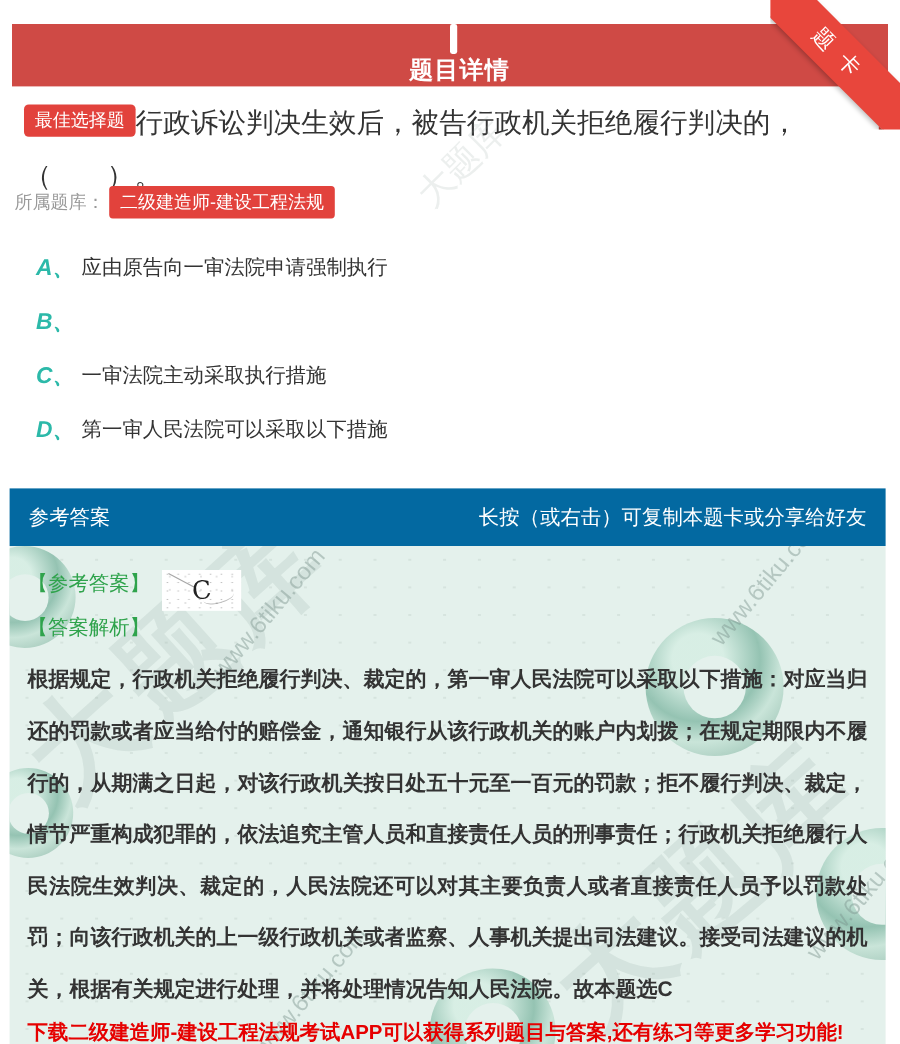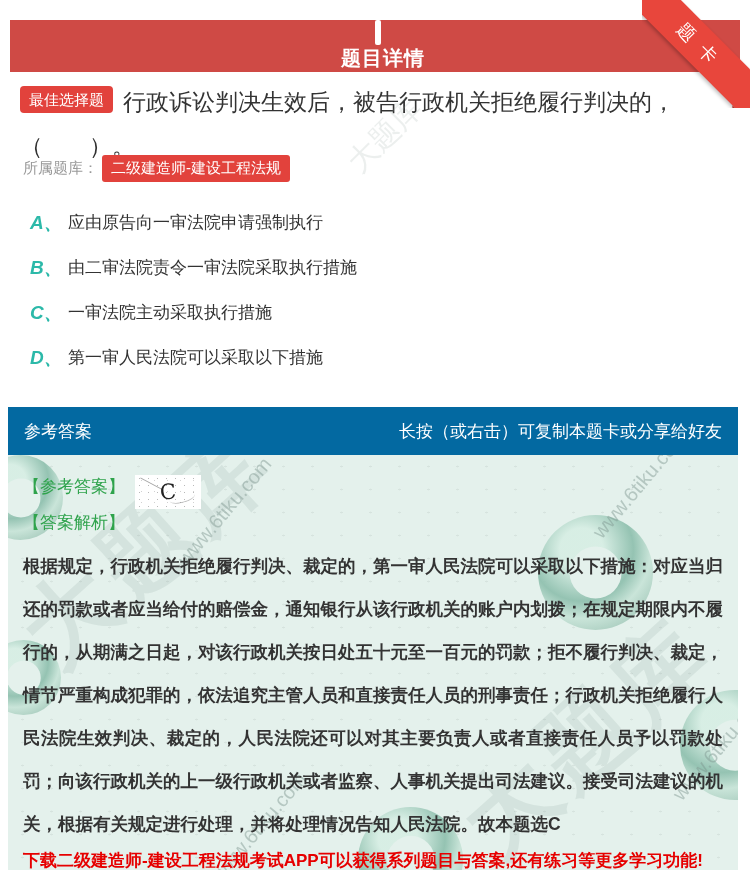--- a/index.html
+++ b/index.html
@@ -31,24 +31,24 @@
   .ribbon-band::before, .ribbon-band::after {
     content:""; position:absolute; top:38px; border:5px solid #b5352c;
   }
   .ribbon-band::before { left:6px;  border-color:#b5352c transparent transparent #b5352c; }
   .ribbon-band::after  { right:6px; border-color:#b5352c #b5352c transparent transparent; }
 
   
   .question-block { position:absolute; left:20px; top:80px; width:712px; font-size:23px; line-height:44px; color:#333; }
   .type-badge {
     display:inline-block; background:#e2423c; color:#fff; font-size:15px; line-height:15px;
-    padding:6px 9px; border-radius:4px; vertical-align:5px; margin-right:10px;
+    padding:6px 9px; border-radius:4px; vertical-align:5px; 
   }
   .q-blank { white-space:nowrap; }
-  .bank-row { position:absolute; left:23px; top:155px; display:flex; align-items:center; font-size:15px; }
+  .bank-row { position:absolute; left:12px; top:155px; display:flex; align-items:center; font-size:15px; }
   .bank-label { color:#999; }
   .bank-badge {
     display:inline-block; background:#e2423c; color:#fff; font-size:15px;
     padding:4px 9px; border-radius:3px; margin-left:4px; cursor:pointer;
   }
 
   
   .options { position:absolute; left:30px; top:210px; width:690px; list-style:none; }
   .option-row { display:flex; align-items:flex-start; height:28px; margin-bottom:17px; }
   .option-letter {
@@ -132,21 +132,20 @@
     <span class="bank-badge">二级建造师-建设工程法规</span>
   </div>
 
   <ul class="options">
     <li class="option-row">
       <span class="option-letter">A、</span>
       <span class="option-text">应由原告向一审法院申请强制执行</span>
     </li>
     <li class="option-row">
       <span class="option-letter">B、</span>
-      <span class="option-text">由二审法院责令一审法院采取执行措施</span>
     </li>
     <li class="option-row">
       <span class="option-letter">C、</span>
       <span class="option-text">一审法院主动采取执行措施</span>
     </li>
     <li class="option-row">
       <span class="option-letter">D、</span>
       <span class="option-text">第一审人民法院可以采取以下措施</span>
     </li>
   </ul>

